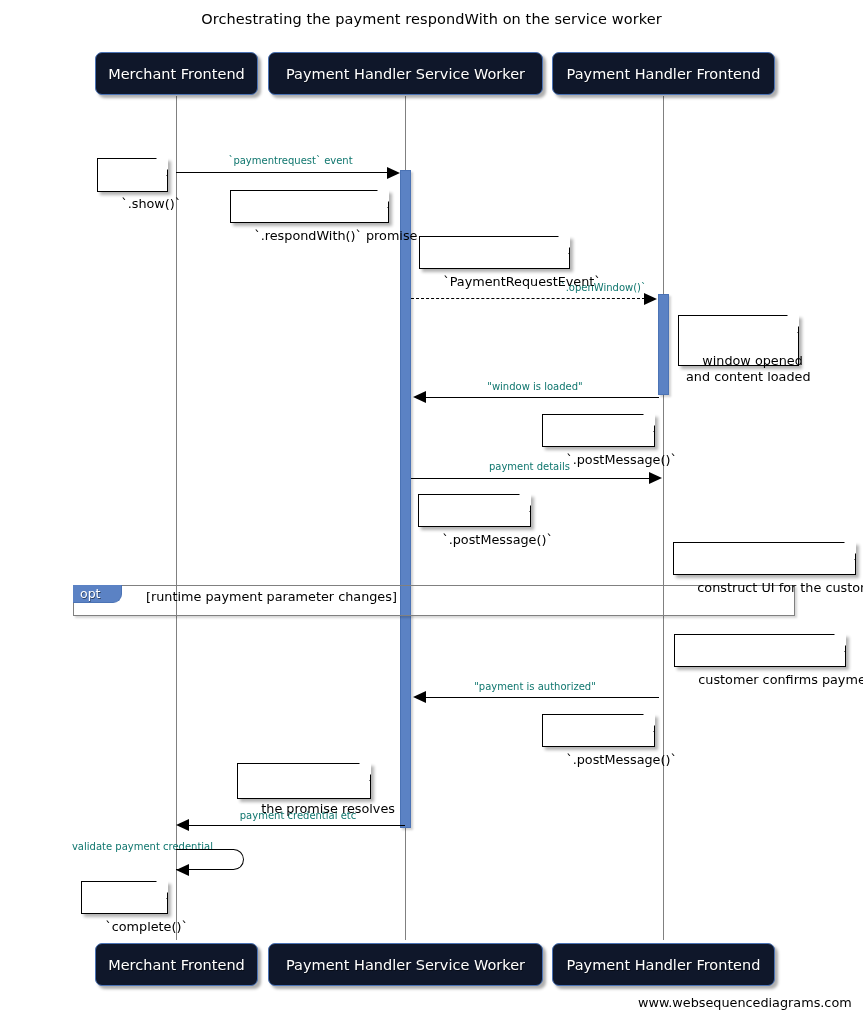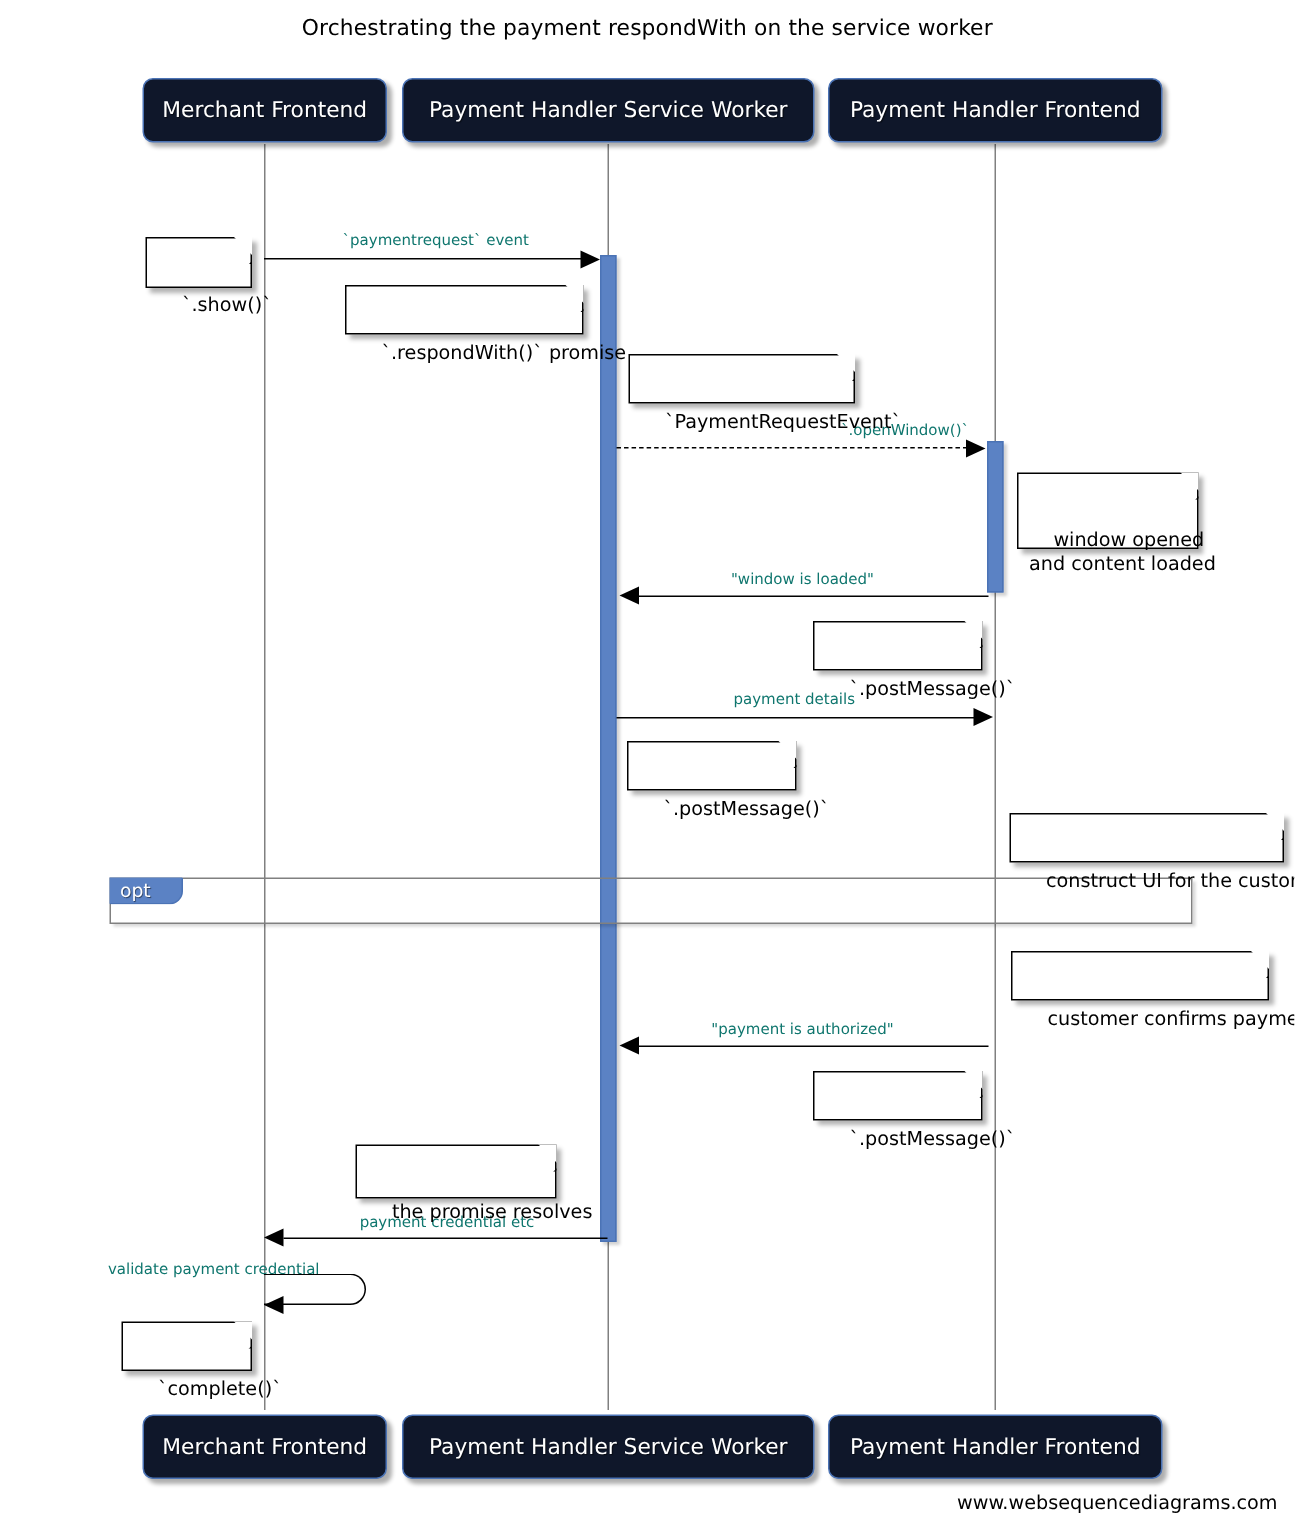--- a/index.html
+++ b/index.html
@@ -266,20 +266,21 @@
 
   <div class="note" style="left:673px; top:542px; width:183px; height:33px;">
     <span class="fold-edge"></span>
     <span class="note-text">construct UI for the customer</span>
   </div>
 
   <div class="fragment" style="left:73px; top:585px; width:722px; height:31px;"></div>
   <div class="fragment-tab" style="left:73px; top:585px; width:49px; height:18px;">
     <span>opt</span>
   </div>
+  <div class="fragment-guard" style="left:146px; top:589px;">[runtime payment parameter changes]</div>
 
   <div class="note" style="left:674px; top:634px; width:172px; height:33px;">
     <span class="fold-edge"></span>
     <span class="note-text">customer confirms payment</span>
   </div>
 
   <div class="msg-label" style="left:411px; top:681px; width:248px;">"payment is authorized"</div>
   <div class="msg-line" style="left:426px; top:696.5px; width:233px;"></div>
   <div class="arrow-head left" style="left:413px; top:691px;"></div>
 

